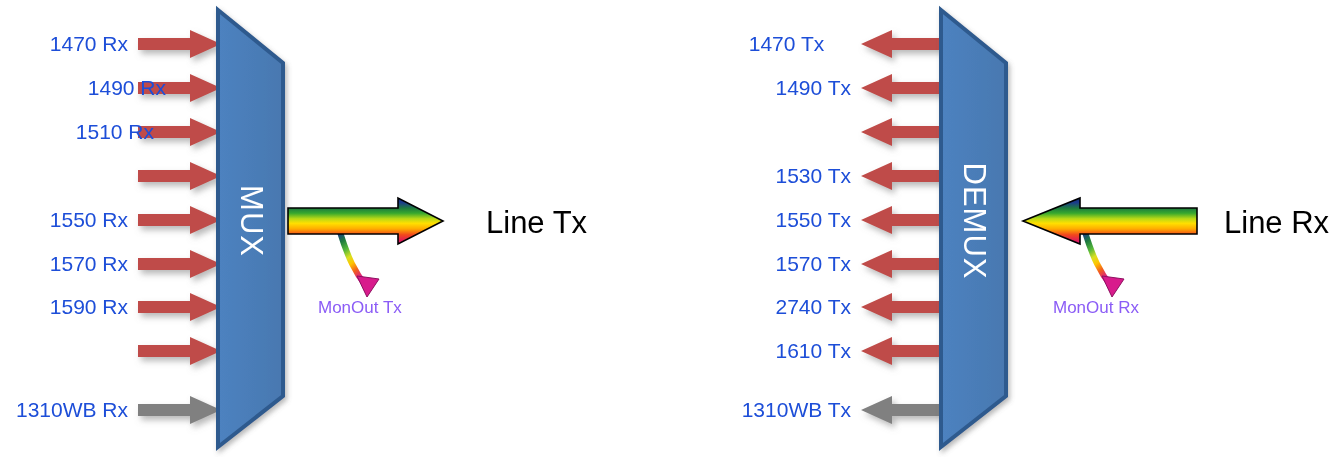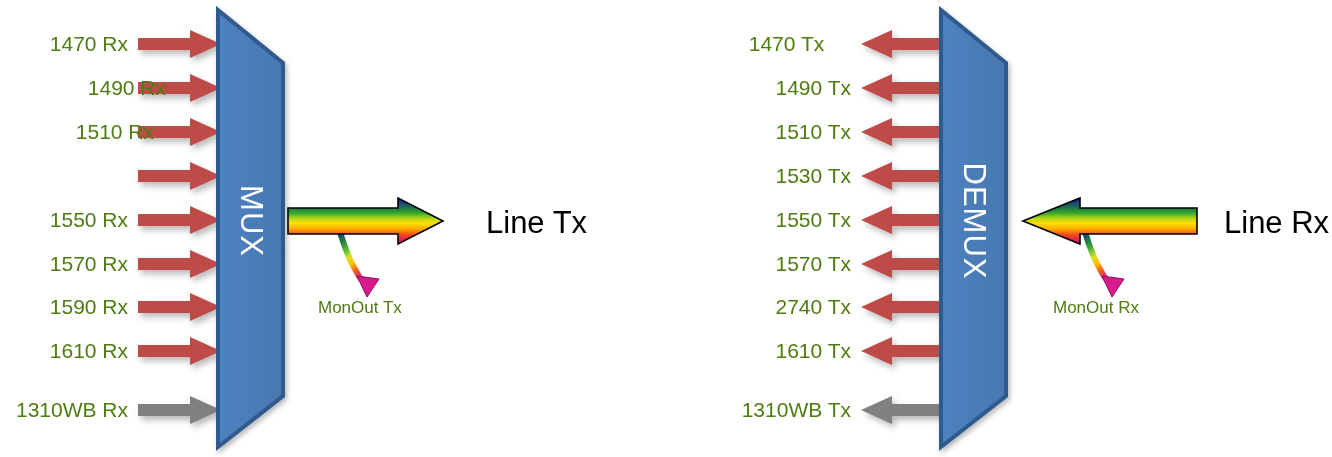--- a/index.html
+++ b/index.html
@@ -19,38 +19,38 @@
   }
   .diagram-svg {
     position: absolute;
     left: 0;
     top: 0;
   }
   .port-label {
     position: absolute;
     font-family: "Liberation Sans", sans-serif;
     font-size: 21px;
-    color: #4d7c0f;
+    color: #1d4ed8;
     white-space: nowrap;
     text-align: right;
     transform: translateY(-50%);
   }
   .line-label {
     position: absolute;
     font-family: "Liberation Sans", sans-serif;
     font-size: 31px;
     color: #000000;
     white-space: nowrap;
     transform: translateY(-50%);
   }
   .mon-label {
     position: absolute;
     font-family: "Liberation Sans", sans-serif;
     font-size: 17px;
-    color: #4d7c0f;
+    color: #8b5cf6;
     white-space: nowrap;
     transform: translateY(-50%);
   }
   .block-label {
     position: absolute;
     font-family: "Liberation Sans", sans-serif;
     font-size: 31px;
     color: #ffffff;
     letter-spacing: 1px;
     white-space: nowrap;
@@ -170,32 +170,30 @@
       </g>
     </g>
   </svg>
 
   <div class="port-label" style="left:0px; top:44px; width:128px;">1470 Rx</div>
   <div class="port-label" style="left:0px; top:88px; width:128px;padding-left:38px;">1490 Rx</div>
   <div class="port-label" style="left:0px; top:132px; width:128px;margin-left:26px;">1510 Rx</div>
   <div class="port-label" style="left:0px; top:220px; width:128px;">1550 Rx</div>
   <div class="port-label" style="left:0px; top:264px; width:128px;">1570 Rx</div>
   <div class="port-label" style="left:0px; top:307px; width:128px;">1590 Rx</div>
-  <div class="port-label" style="left:0px; top:351px; width:128px;">1610 Rx</div>
   <div class="port-label" style="left:0px; top:410px; width:128px;">1310WB Rx</div>
 
   <div class="block-label" style="left:251px; top:221px; transform:translate(-50%,-50%) rotate(90deg);">MUX</div>
 
   <div class="line-label" style="left:486px; top:223px;">Line Tx</div>
 
   <div class="mon-label" style="left:318px; top:308px;">MonOut Tx</div>
 
   <div class="port-label" style="left:722px; top:44px; width:129px;text-align:center;">1470 Tx</div>
   <div class="port-label" style="left:722px; top:88px; width:129px;">1490 Tx</div>
-  <div class="port-label" style="left:722px; top:132px; width:129px;">1510 Tx</div>
   <div class="port-label" style="left:722px; top:176px; width:129px;">1530 Tx</div>
   <div class="port-label" style="left:722px; top:220px; width:129px;">1550 Tx</div>
   <div class="port-label" style="left:722px; top:264px; width:129px;">1570 Tx</div>
   <div class="port-label" style="left:722px; top:307px; width:129px;">2740 Tx</div>
   <div class="port-label" style="left:722px; top:351px; width:129px;">1610 Tx</div>
   <div class="port-label" style="left:722px; top:410px; width:129px;">1310WB Tx</div>
 
   <div class="block-label" style="left:974px; top:221px; transform:translate(-50%,-50%) rotate(90deg);">DEMUX</div>
 
   <div class="line-label" style="left:1224px; top:223px;">Line Rx</div>

